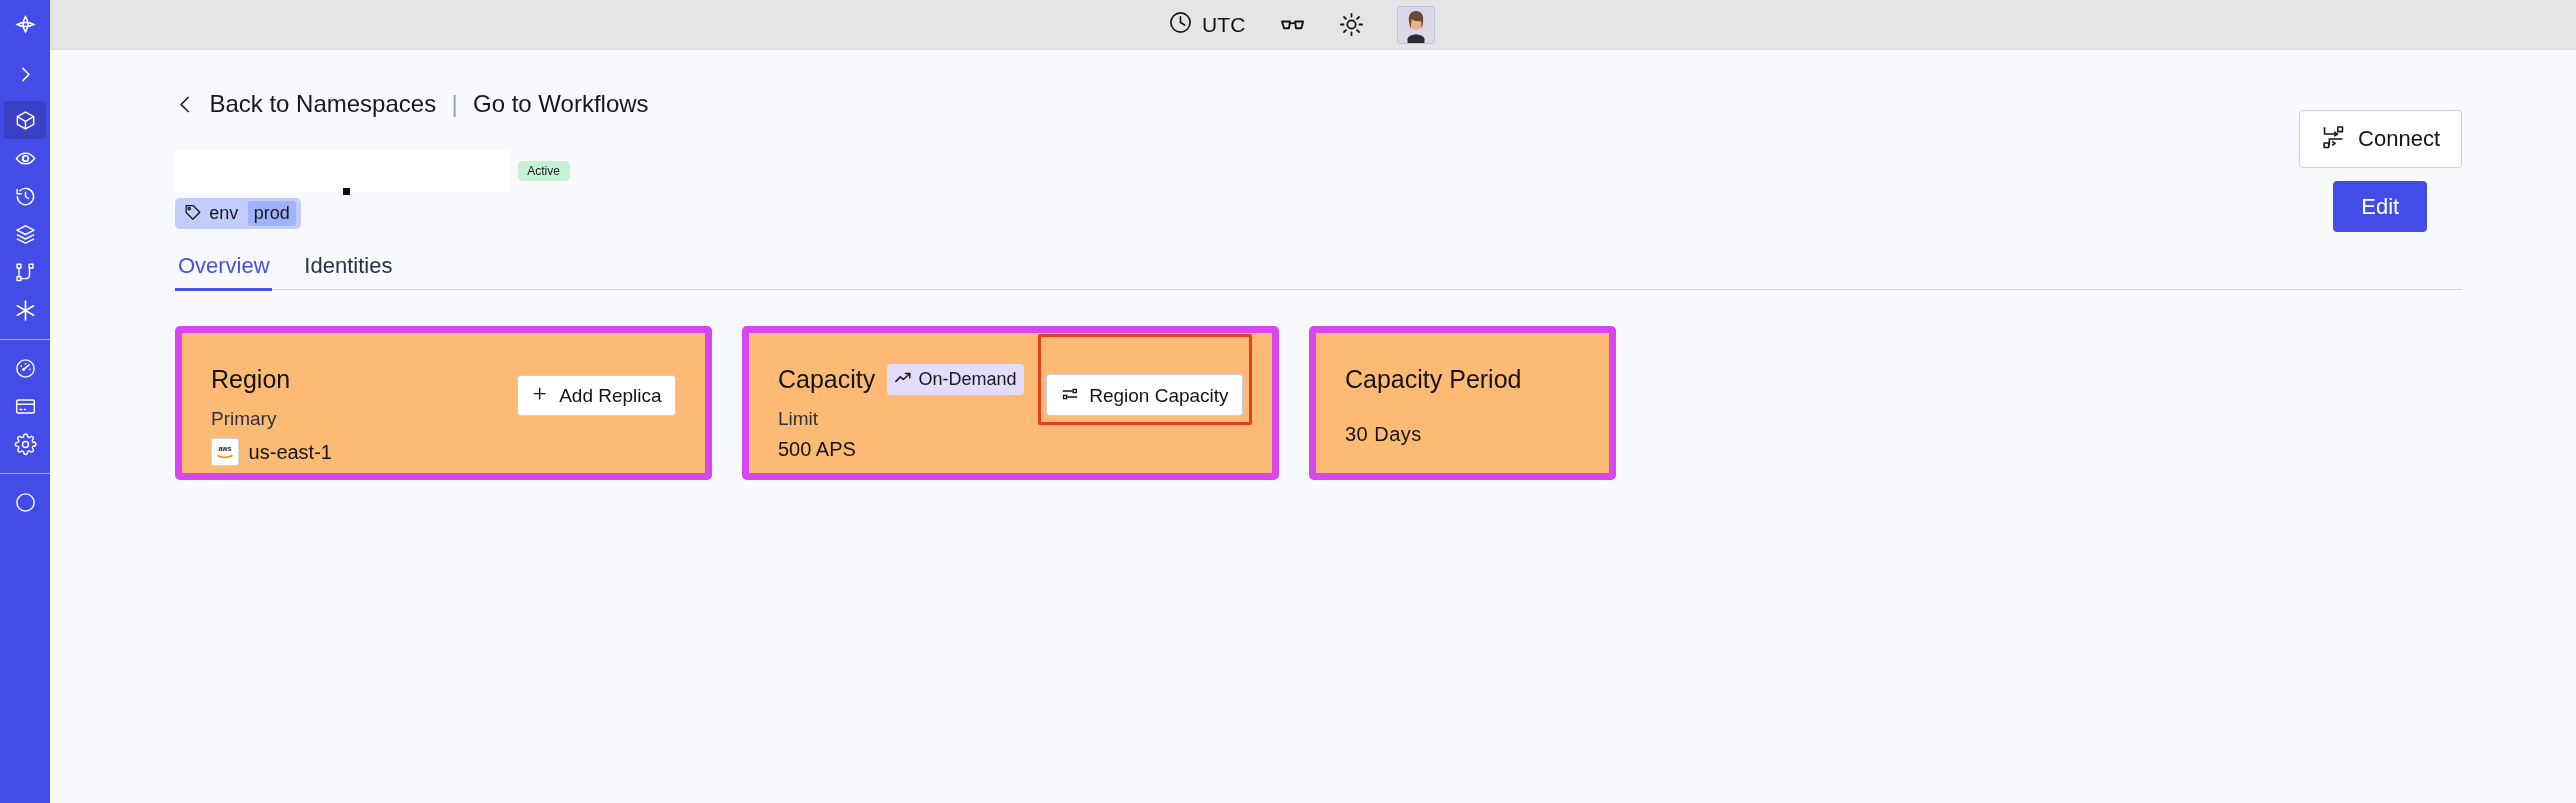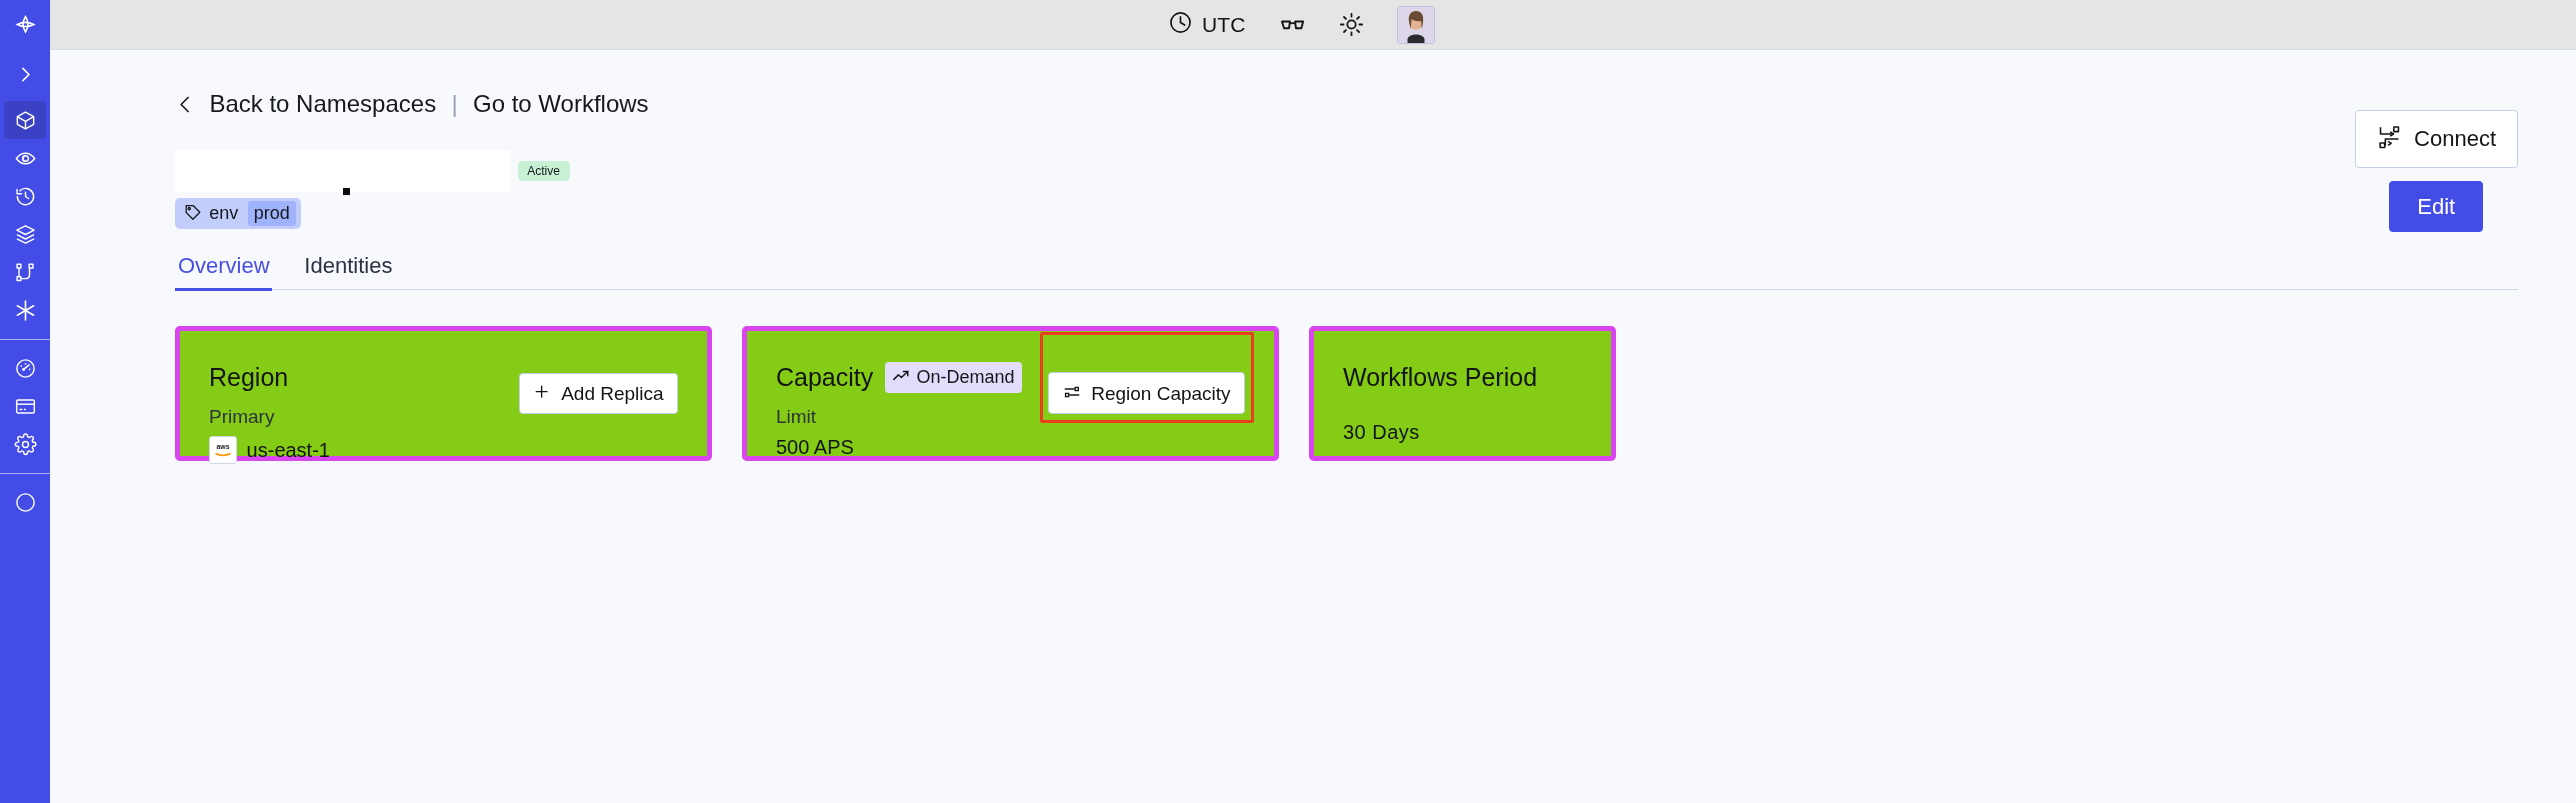--- a/index.html
+++ b/index.html
@@ -49,21 +49,21 @@
   .tz { display: flex; align-items: center; gap: 8.6px; }
   .tz-label { font-size: 21px; color: #141414; letter-spacing: 0.2px; }
   .topicon { display: flex; align-items: center; justify-content: center; }
   .avatar {
     width: 38px; height: 38px; border: 1px solid #b9c3dd; border-radius: 2.9px;
     overflow: hidden; background: #ded7ea; display:block;
   }
   .avatar svg { display: block; }
 
   
-  .content { flex: 1; padding: 40px 58px 0 125px; overflow: hidden; }
+  .content { flex: 1; padding: 40px 114px 0 125px; overflow: hidden; }
 
   .breadcrumb {
     display: flex; align-items: center; gap: 13.4px;
     font-size: 24px; color: #17181c;
     margin-bottom: 31px;
   }
   .breadcrumb .chev { display: flex; align-items: center; }
   .bc-sep { color: #9aa2b4; font-weight: 300; margin: 0 1.9px; }
 
   .titlerow {
@@ -123,23 +123,23 @@
     font-family: inherit;
   }
   .tab.active { color: #4850e4; }
   .tab.active::after {
     content: ""; position: absolute; left: 0; right: 0; bottom: -1.9px;
     height: 2.9px; background: #4850e4;
   }
 
   .cards { display: flex; gap: 30px; align-items: stretch; }
   .card {
-    background: #84cc16; border: 5px solid #d946ef; border-radius: 4.8px;
+    background: #fdba74; border: 7px solid #d946ef; border-radius: 4.8px;
     padding: 27px 29px 25px;
-    height: 135px;
+    height: 154px;
   }
   .card-region { width: 537px; flex: 0 0 537px; }
   .card-capacity { width: 537px; flex: 0 0 537px; }
   .card-retention { width: 307px; flex: 0 0 307px; }
 
   .card-head { display: flex; align-items: center; height: 38px; margin-bottom: 9.6px; }
   .card-title { font-size: 25px; color: #141414; }
   .card-head .spacer { flex: 1; }
   .mini-btn {
     display: inline-flex; align-items: center; gap: 10.5px;
@@ -455,21 +455,21 @@
                 <span>Region Capacity</span>
               </button>
             </span>
           </div>
           <div class="card-sub">Limit</div>
           <div class="card-value">500 APS</div>
         </section>
 
         <section class="card card-retention">
           <div class="card-head">
-            <span class="card-title">Workflows Period</span>
+            <span class="card-title">Capacity Period</span>
           </div>
           <div class="retention-value">30 Days</div>
         </section>
 
       </div>
 
     </main>
   </div>
 </div>
 

